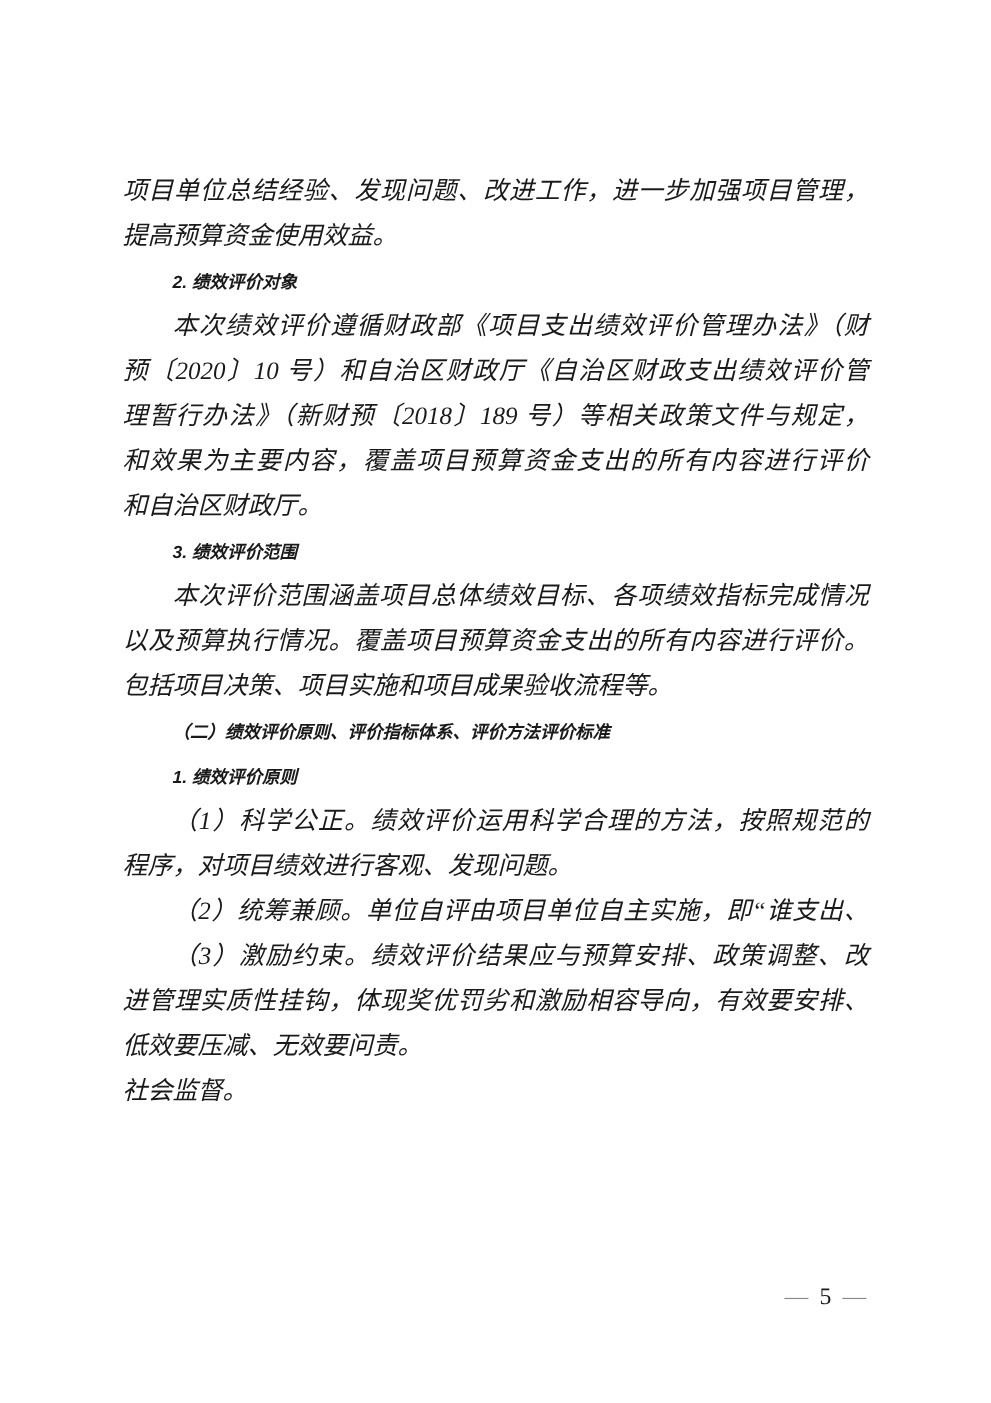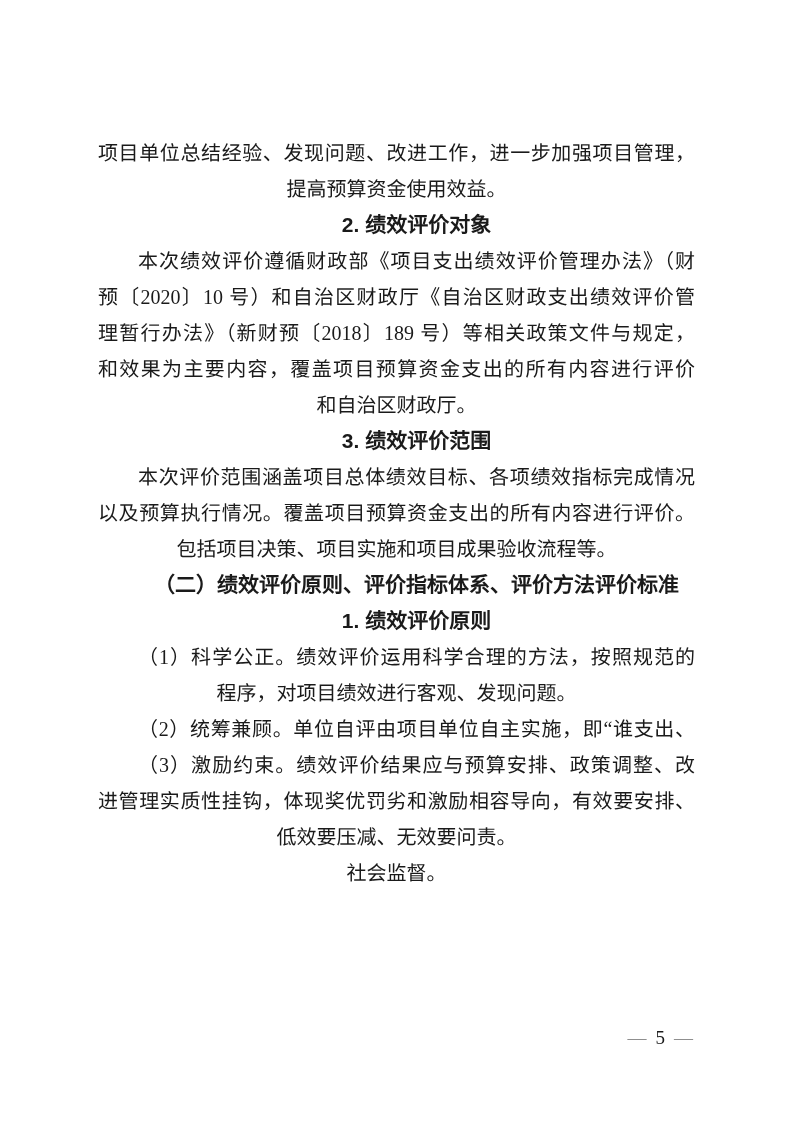--- a/index.html
+++ b/index.html
@@ -18,41 +18,42 @@
   .page {
     position: absolute;
     inset: 0;
     background: #ffffff;
   }
   .text-block {
     position: absolute;
     left: 98px;
     top: 135px;
     width: 597px;
+    font-style: italic;
   }
   .line {
     height: 36px;
     line-height: 36px;
     font-size: 20px;
     white-space: nowrap;
     overflow: visible;
-    text-align: center;
+    text-align: left;
   }
   .line.stretch {
     white-space: normal;
     text-align: justify;
     text-align-last: justify;
   }
   .line.indent {
     padding-left: 40px;
   }
   .line.heading {
     font-family: "Liberation Sans", "DejaVu Sans", sans-serif;
     font-weight: bold;
-    font-size: 21px;
+    font-size: 14px;
   }
   .page-footer {
     position: absolute;
     top: 1024px;
     right: 100px;
     display: flex;
     align-items: center;
     gap: 9px;
     font-size: 19px;
     line-height: 28px;

